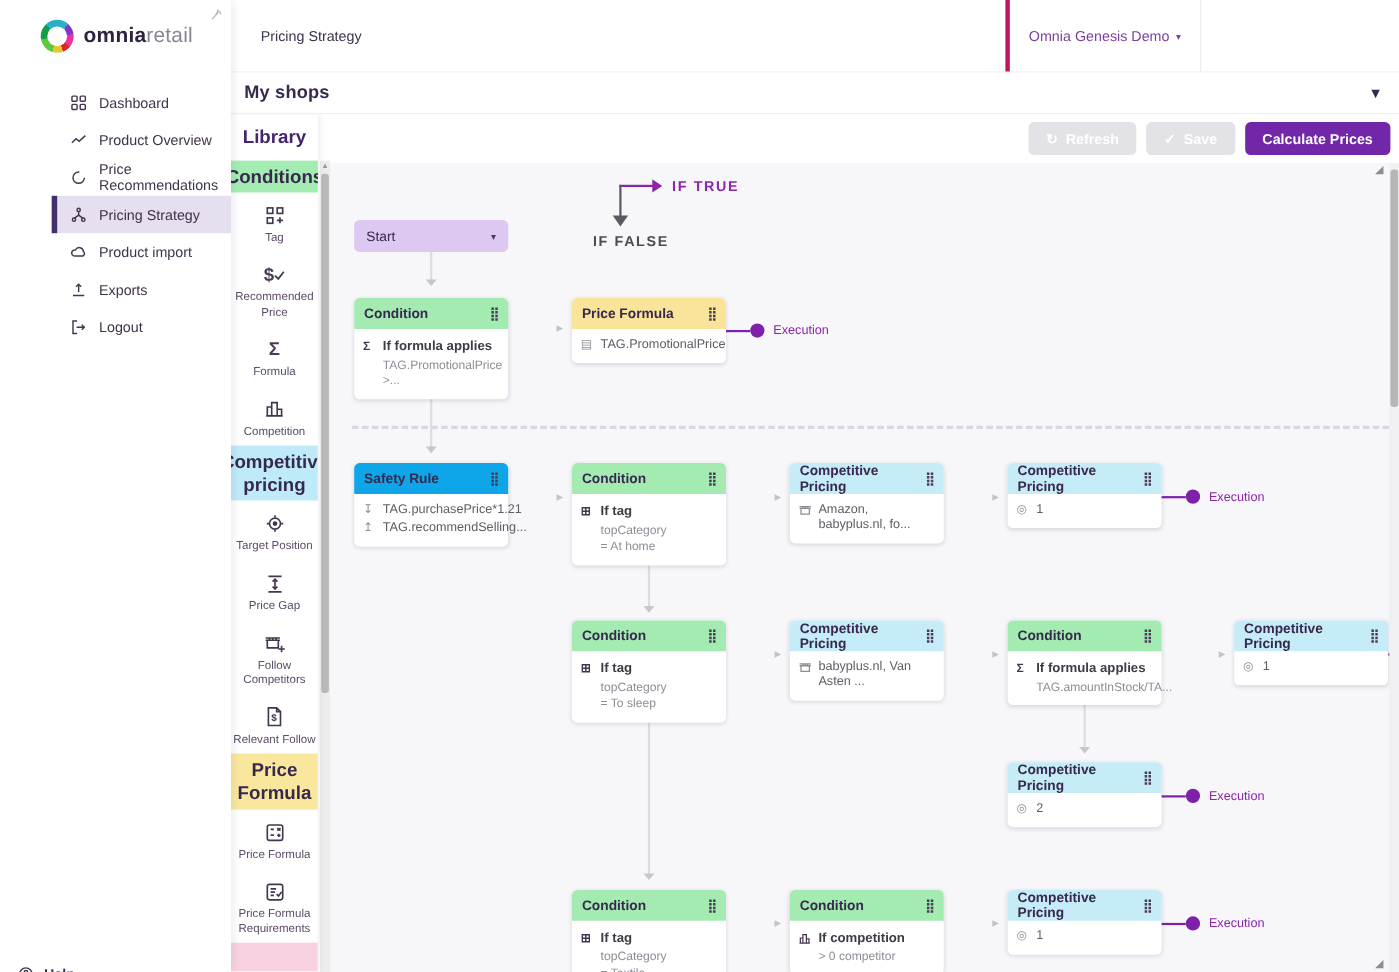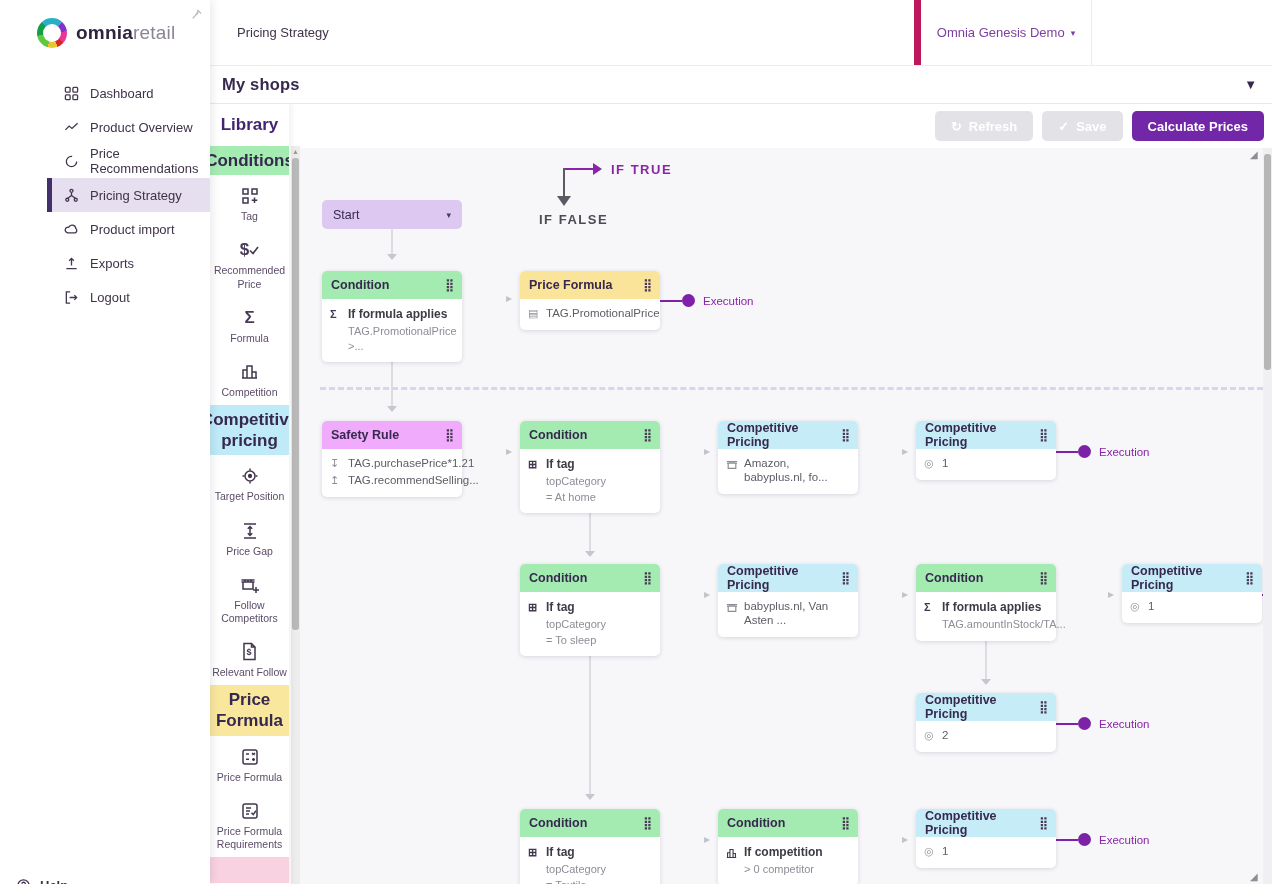--- a/index.html
+++ b/index.html
@@ -23,21 +23,21 @@
   .nav-item svg { flex:0 0 15px; }
   .nav-item.active { background:#e5dff0; border-left:5px solid #41306b; padding-left:12px; }
   .help { position:absolute; left:16px; bottom:-9px; display:flex; align-items:center; gap:9px; font-size:13px; font-weight:bold; color:#3f3349; }
 
   
   .main { flex:1; display:flex; flex-direction:column; position:relative; }
   .topbar { height:66px; border-bottom:1px solid #ececec; display:flex; align-items:center; background:#fff; }
   .topbar-title { padding-left:27px; font-size:13px; color:#3f3349; }
   .topbar-spacer { flex:1; }
   .account { width:178px; align-self:stretch; display:flex; align-items:center; justify-content:center; gap:6px;
-    border-left:7px solid #be185d; border-right:1px solid #ececec; color:#7b3fa0; font-size:13px; cursor:pointer; }
+    border-left:4px solid #be185d; border-right:1px solid #ececec; color:#7b3fa0; font-size:13px; cursor:pointer; }
   .account .caret { font-size:9px; }
   .topbar-right { width:180px; align-self:stretch; }
 
   .shopsbar { height:38px; border-bottom:1px solid #e8e8e8; display:flex; align-items:center; justify-content:space-between; padding:0 15px 0 12px; background:#fff; }
   .shops-title { font-size:16.5px; font-weight:bold; color:#37294e; letter-spacing:.2px; }
   .shops-caret { font-size:13px; color:#37294e; cursor:pointer; }
 
   .content { flex:1; position:relative; background:#fff; overflow:hidden; }
 
   
@@ -63,21 +63,21 @@
   .btn.primary { background:#7127a8; color:#fff; cursor:pointer; }
 
   
   .canvas { position:absolute; left:90px; top:44px; right:0; bottom:0; background:#f7f7fa; overflow:hidden; }
   .node { position:absolute; width:140px; background:#fff; border-radius:5px; box-shadow:0 1px 4px rgba(40,40,70,.16); }
   .node-h { height:28px; display:flex; align-items:center; justify-content:space-between; padding:0 8px 0 9px;
     border-radius:5px 5px 0 0; font-weight:bold; font-size:12.5px; color:#37294e; cursor:grab; }
   .node-h.green { background:#a3ebb1; }
   .node-h.yellow { background:#fae49a; }
   .node-h.blue { background:#c6ecf8; }
-  .node-h.pink { background:#f0abfc;gap:16px; }
+  .node-h.pink { background:#0ea5e9;gap:16px; }
   .handle { font-size:12px; color:#4a3a56; line-height:1; }
   .node-b { padding:8px 8px 9px; }
   .b-line { display:flex; gap:6px; align-items:baseline; font-weight:bold; color:#3c3c46; font-size:12px; line-height:1.2; }
   .b-line .bico { color:#43364f; font-size:11px; font-weight:bold; flex:0 0 12px; }
   .b-line.plain { font-weight:normal; color:#5d5d66; font-size:11.5px; }
   .b-line.plain .bico { color:#8d8d96; font-weight:normal; }
   .b-sub { margin-left:18px; color:#8d8d96; font-size:11px; margin-top:3px; line-height:1.3; }
   .start-node { position:absolute; left:22px; top:52px; width:140px; height:29px; background:#dcc8f0; border-radius:5px;
     display:flex; align-items:center; justify-content:space-between; padding:0 11px; font-size:12.5px; color:#37294e; cursor:pointer; }
   .start-node .caret { font-size:9px; color:#4a3a56; }

